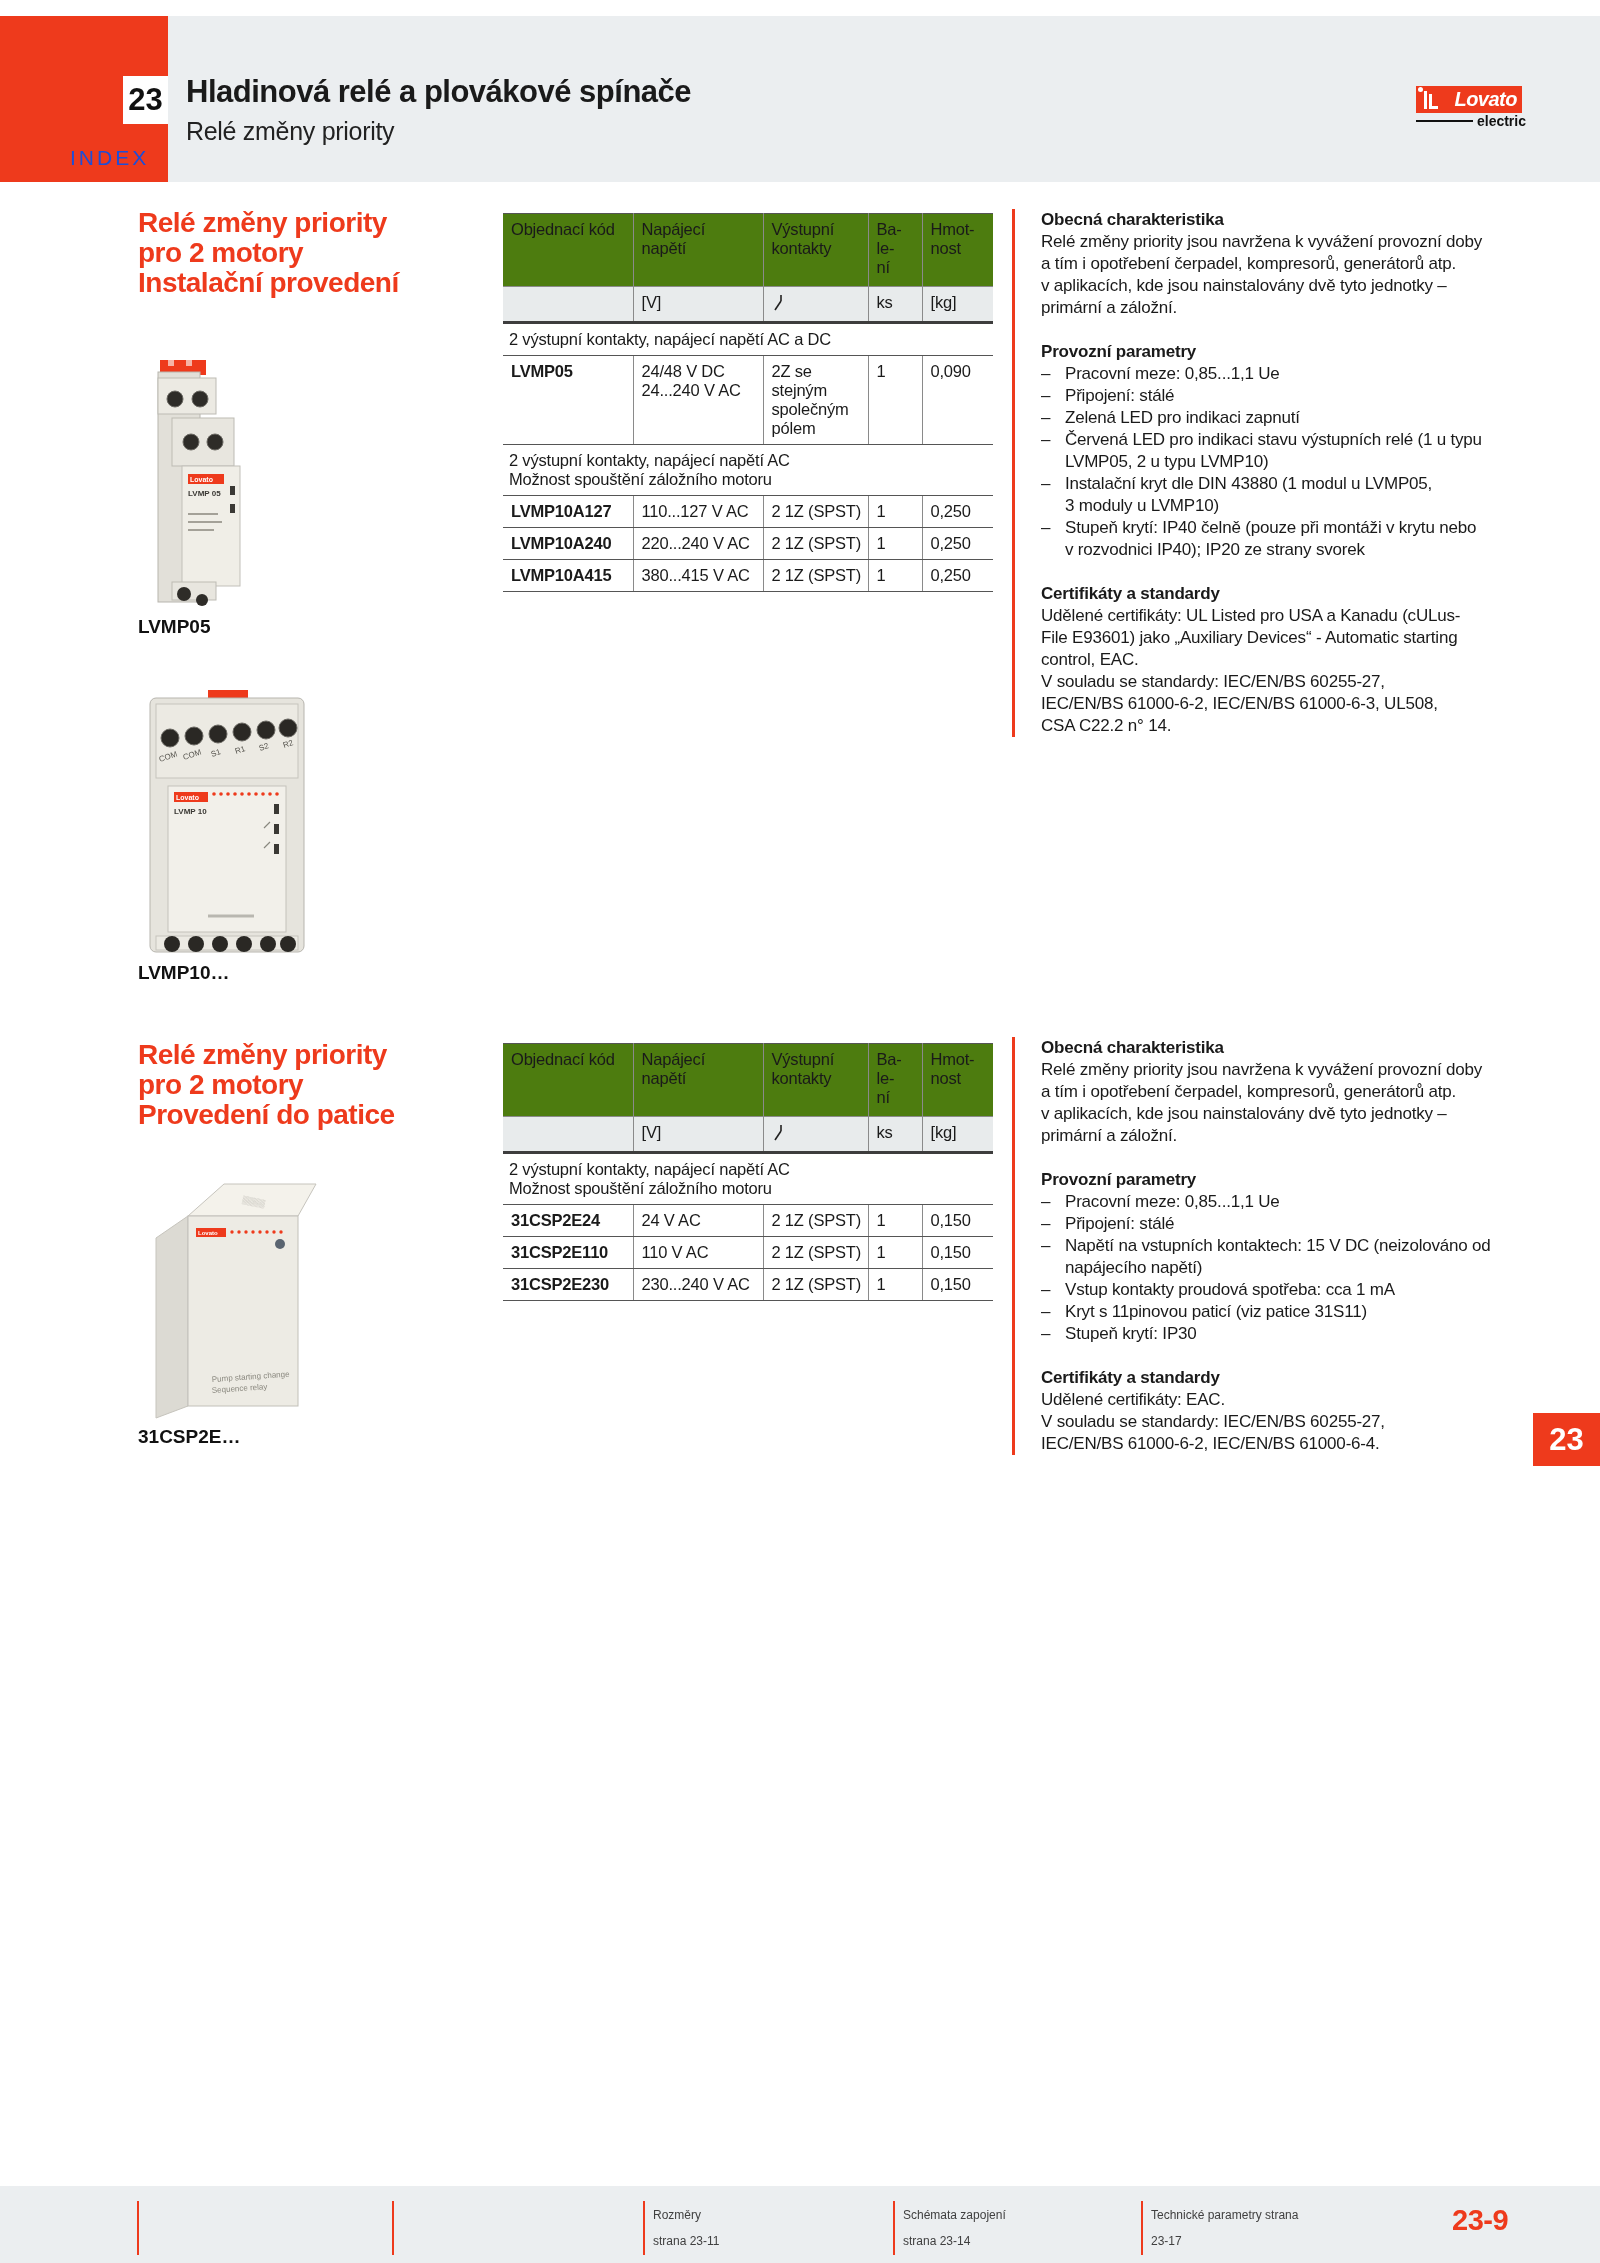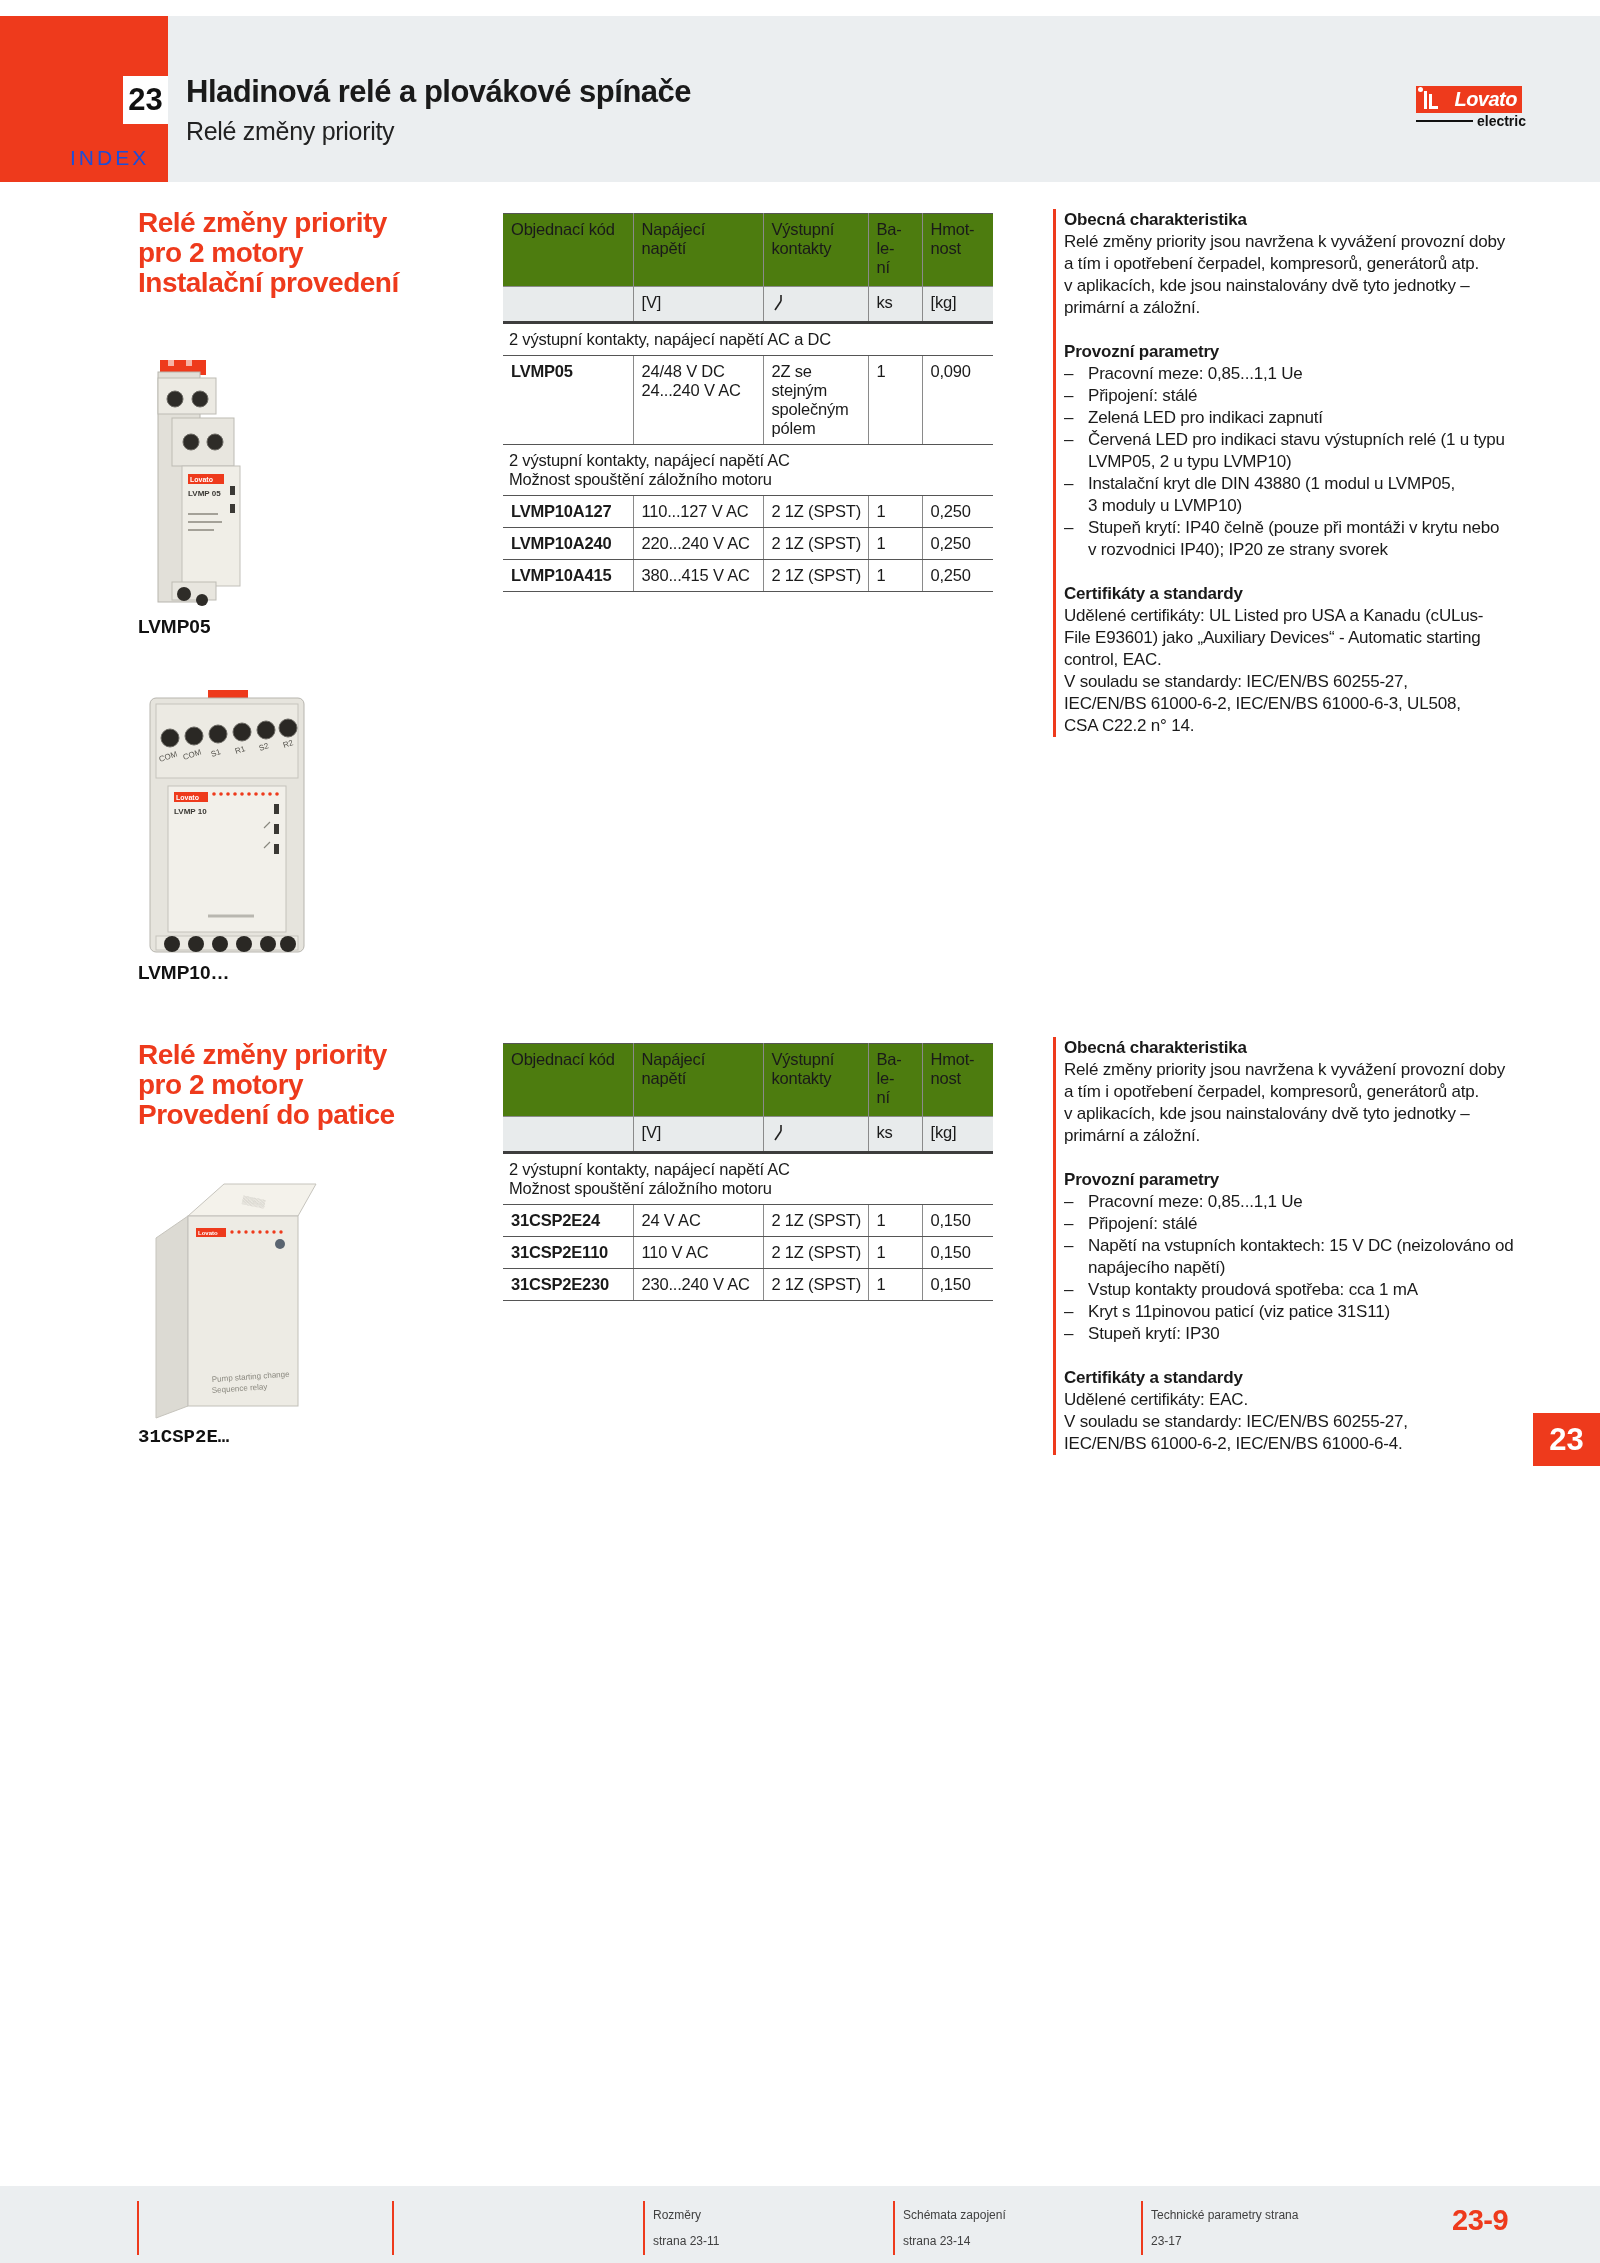--- a/index.html
+++ b/index.html
@@ -33,38 +33,38 @@
 
   
   .red-heading{position:absolute;left:138px;width:360px;color:#ee3a1c;font-size:28px;line-height:30px;
                font-weight:700;white-space:pre-line;letter-spacing:-0.5px;}
   .h-sec1{top:192px;} .h-sec2{top:1024px;}
   .fig{position:absolute;}
   .fig-lvmp05{left:138px;top:338px;}
   .fig-lvmp10{left:138px;top:670px;}
   .fig-csp{left:138px;top:1158px;}
   .fig-caption{position:absolute;left:138px;font-size:19px;font-weight:700;color:#111;}
-  .cap1{top:600px;} .cap2{top:946px;} .cap3{top:1410px;font-family:Liberation Mono, monospace;}
+  .cap1{top:600px;} .cap2{top:946px;} .cap3{top:1410px;}
 
   
   .spec{position:absolute;left:503px;width:490px;border-collapse:collapse;table-layout:fixed;
         font-size:16.5px;line-height:19px;letter-spacing:-0.2px;border-top:1px solid #555;}
   .t1{top:197px;} .t2{top:1027px;}
   .spec th,.spec td{padding:6px 6px 6px 8px;text-align:left;vertical-align:top;font-weight:400;color:#1a1a1a;}
   .spec tr.h1 th{background:#4d7c0f;border-bottom:1px solid #8a8a8a;height:60px;}
   .spec tr.h2 th{background:#e8ebec;border-bottom:3px solid #3d3d3d;}
   .spec .vsep{border-left:1px solid #8a8a8a;}
   .spec tr.sec td{border-bottom:1px solid #555;padding-left:6px;}
   .spec tr.data td{border-bottom:1px solid #555;}
   .spec .code{font-weight:700;}
   .prl{white-space:pre-line;}
   .contact-glyph{display:inline-block;}
 
   
-  .info{position:absolute;left:1053px;width:505px;border-left:3px solid #ee3a1c;padding-left:8px;
+  .info{position:absolute;left:1012px;width:505px;border-left:3px solid #ee3a1c;padding-left:26px;
         box-sizing:border-box;font-size:17px;line-height:22px;letter-spacing:-0.2px;}
   .i1{top:193px;} .i2{top:1021px;}
   .info h3{margin:0;font-size:17px;line-height:22px;font-weight:700;}
   .info .gap{height:22px;}
   .info p{margin:0;}
   .blist{margin:0;padding:0;list-style:none;}
   .blist li{display:flex;}
   .blist .dash{width:24px;flex:none;}
   .blist .btxt{flex:1;}
 

